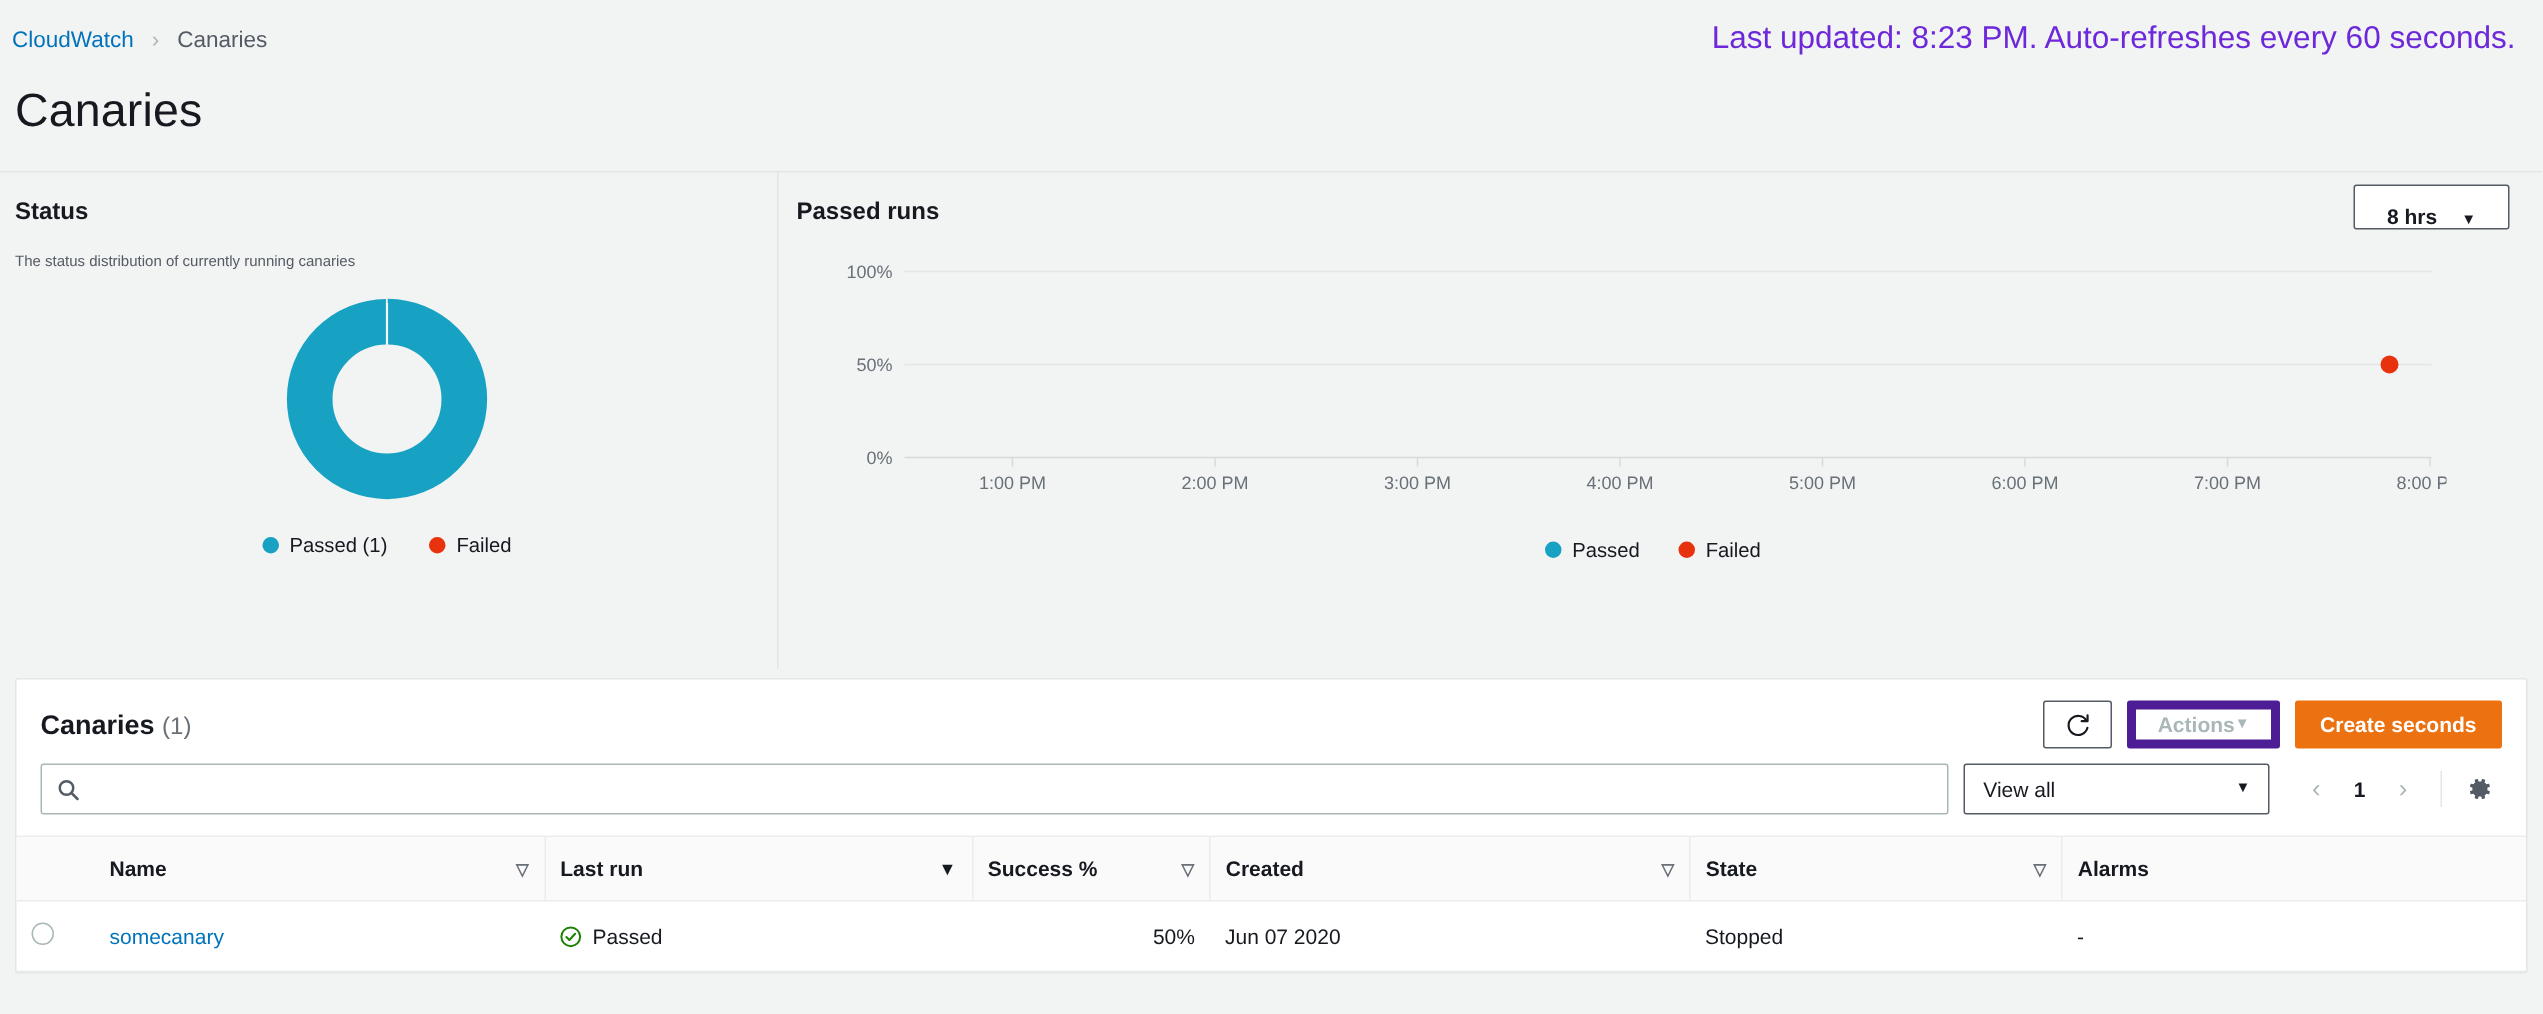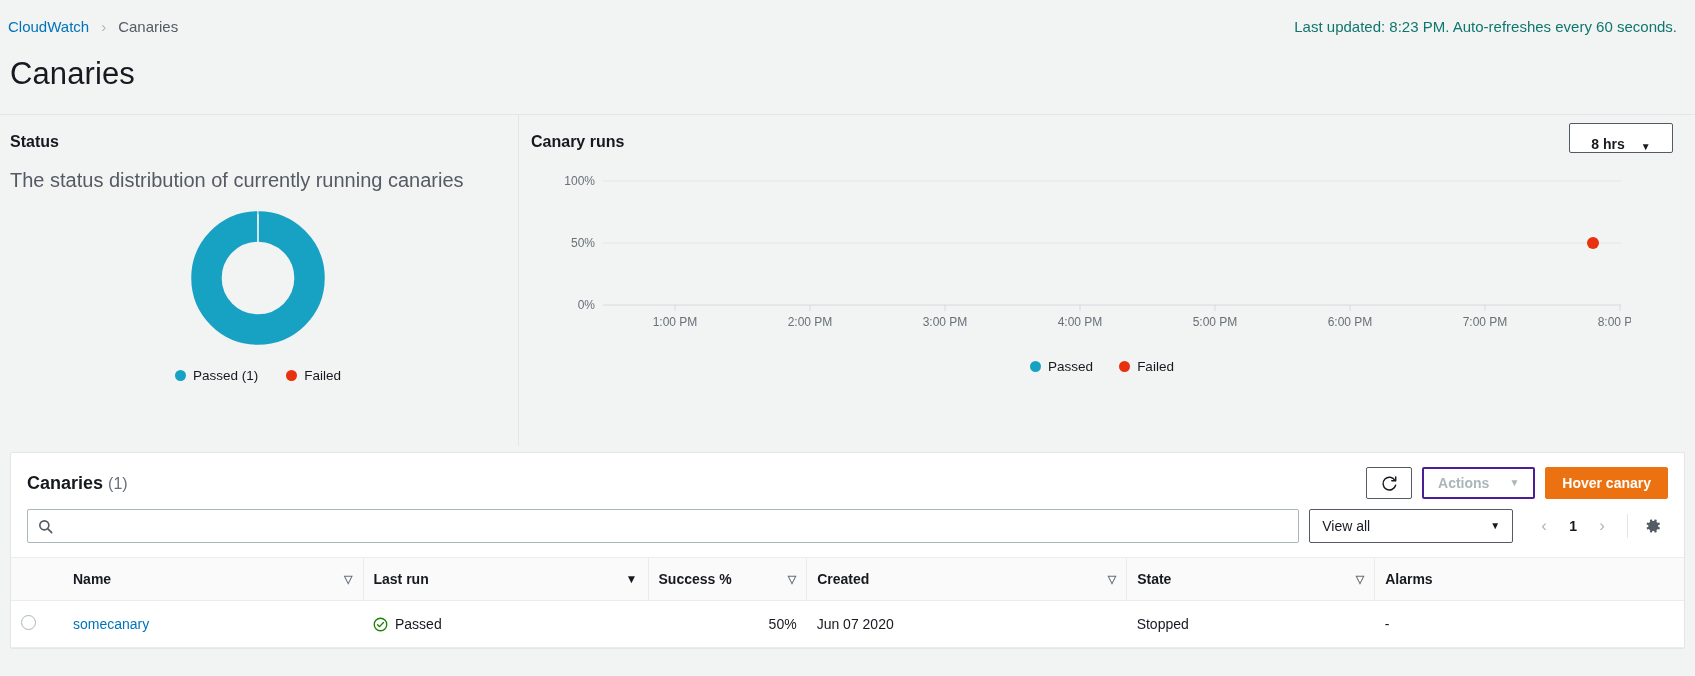--- a/index.html
+++ b/index.html
@@ -19,22 +19,22 @@
     display: flex; align-items: center;
     padding: 0 18px 0 8px;
     background: #f2f3f3;
   }
   .breadcrumb { display: flex; align-items: center; font-size: 15px; }
   .crumb-link { color: #0073bb; cursor: pointer; }
   .crumb-sep { color: #aab7b8; margin: 0 12px; font-size: 15px; display: inline-block; }
   .crumb-current { color: #545b64; }
   .last-updated {
     margin-left: auto;
-    font-size: 15px;
-    color: #0f766e;
+    font-size: 21px;
+    color: #6d28d9;
   }
 
   
   .page-title {
     font-size: 31px;
     font-weight: 400;
     color: #16191f;
     padding: 4px 0 0 10px;
     letter-spacing: .1px;
   }
@@ -57,21 +57,21 @@
     padding: 18px 22px 0 12px;
     position: relative;
   }
   .panel-h {
     font-size: 16px;
     font-weight: bold;
     color: #16191f;
     margin: 0 0 18px 0;
   }
   .panel-sub {
-    font-size: 20px;
+    font-size: 10px;
     color: #545b64;
     margin: 0;
   }
 
   
   .donut-wrap {
     margin-top: 18px;
     display: flex; justify-content: center;
   }
   .donut { width: 136px; height: 136px; display: block; }
@@ -124,24 +124,24 @@
   .head-actions { margin-left: auto; display: flex; align-items: center; gap: 10px; }
 
   .icon-btn {
     width: 46px; height: 32px;
     border: 1px solid #545b64; border-radius: 2px;
     background: #fff; cursor: pointer;
     display: flex; align-items: center; justify-content: center;
   }
   .btn-actions {
     height: 32px; padding: 0 14px;
-    border: 2px solid #4c1d95; border-radius: 2px;
+    border: 6px solid #4c1d95; border-radius: 2px;
     background: #fff; color: #aab7b8;
     font-size: 14px; font-weight: bold;
-    display: flex; align-items: center; gap: 20px;
+    display: flex; align-items: center; 
     cursor: default;
   }
   .btn-primary {
     height: 32px; padding: 0 16px;
     border: 1px solid #ec7211; border-radius: 2px;
     background: #ec7211; color: #fff;
     font-size: 14px; font-weight: bold;
     display: flex; align-items: center; cursor: pointer;
   }
 
@@ -250,21 +250,21 @@
           <span>Passed (1)</span>
         </div>
         <div class="legend-item">
           <span class="legend-dot" style="background:#e8320d"></span>
           <span>Failed</span>
         </div>
       </div>
     </div>
 
     <div class="panel-runs">
-      <div class="panel-h">Canary runs</div>
+      <div class="panel-h">Passed runs</div>
 
       <div class="time-select">
         <span>8 hrs</span>
         <span class="caret">▼</span>
       </div>
 
       <div class="chart-area">
         <svg class="chart-svg" width="1100" height="165" viewBox="0 0 1100 165">
 
           <line x1="72" y1="10" x2="1090" y2="10" stroke="#e4e6e6" stroke-width="1"></line>
@@ -324,21 +324,21 @@
           <svg width="17" height="17" viewBox="0 0 20 20" fill="none" stroke="#16191f" stroke-width="1.7">
             <path d="M16.5 6.5A7.5 7.5 0 1 0 17.2 12" stroke-linecap="round"></path>
             <path d="M17.3 2.2v4.6h-4.6" stroke-linecap="round" stroke-linejoin="round"></path>
           </svg>
         </div>
         <div class="btn-actions">
           <span>Actions</span>
           <span class="caret" style="color:#aab7b8">▼</span>
         </div>
         <div class="btn-primary">
-          <span>Hover canary</span>
+          <span>Create seconds</span>
         </div>
       </div>
     </div>
 
     <div class="filter-row">
       <div class="search-box">
         <svg width="15" height="15" viewBox="0 0 18 18" fill="none" stroke="#545b64" stroke-width="2">
           <circle cx="7.6" cy="7.6" r="5.4"></circle>
           <line x1="11.6" y1="11.6" x2="16.4" y2="16.4" stroke-linecap="round"></line>
         </svg>

